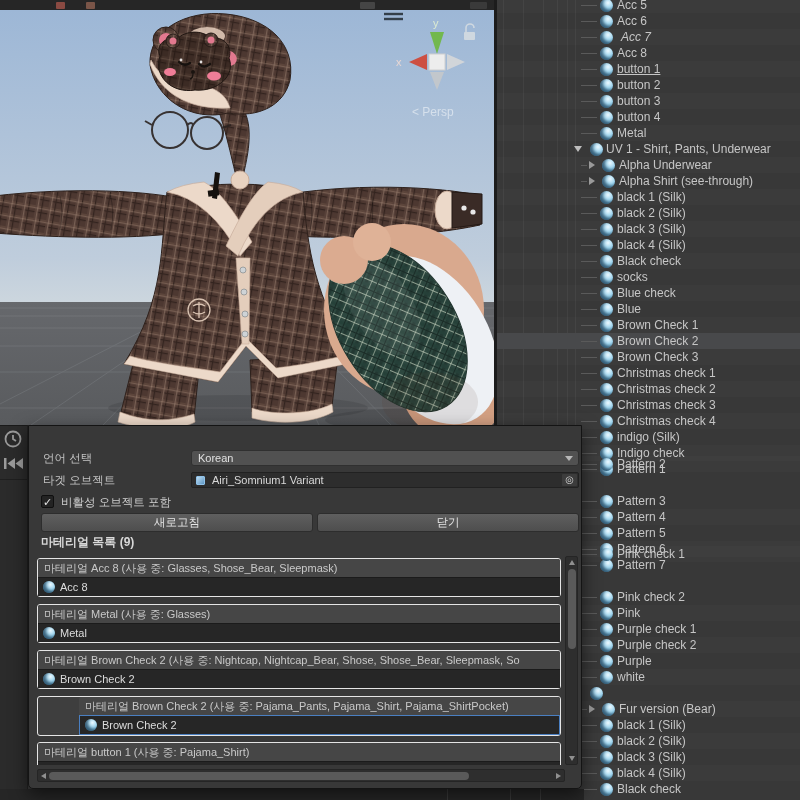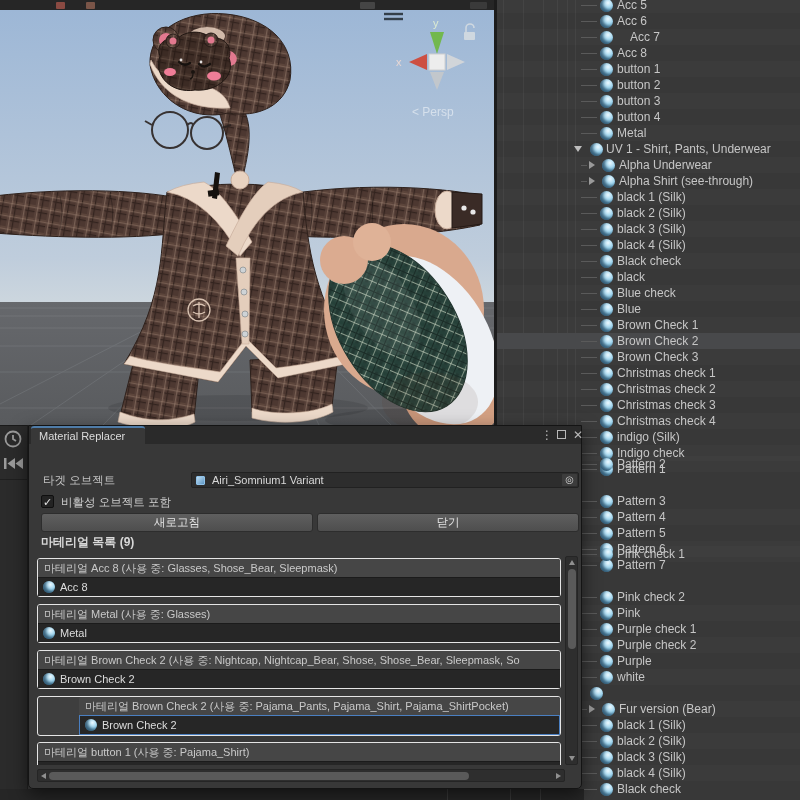--- a/index.html
+++ b/index.html
@@ -260,31 +260,31 @@
           <span class="lbl" style="left: 120px;">Acc 5</span>
         </div>
         <div class="hrow" style="top: 13px;">
           <span class="conn" style="left: 84px; width: 16px;"></span>
           <span class="mat-icon" style="left: 103px;"></span>
           <span class="lbl" style="left: 120px;">Acc 6</span>
         </div>
         <div class="hrow alt" style="top: 29px;">
           <span class="conn" style="left: 84px; width: 16px;"></span>
           <span class="mat-icon" style="left: 103px;"></span>
-          <span class="lbl" style="left: 133px;">Acc 7</span>
+          <span class="lbl" style="left: 124px; font-style: italic;">Acc 7</span>
         </div>
         <div class="hrow" style="top: 45px;">
           <span class="conn" style="left: 84px; width: 16px;"></span>
           <span class="mat-icon" style="left: 103px;"></span>
           <span class="lbl" style="left: 120px;">Acc 8</span>
         </div>
         <div class="hrow alt" style="top: 61px;">
           <span class="conn" style="left: 84px; width: 16px;"></span>
           <span class="mat-icon" style="left: 103px;"></span>
-          <span class="lbl" style="left: 120px;">button 1</span>
+          <span class="lbl" style="left: 120px; text-decoration: underline;">button 1</span>
         </div>
         <div class="hrow" style="top: 77px;">
           <span class="conn" style="left: 84px; width: 16px;"></span>
           <span class="mat-icon" style="left: 103px;"></span>
           <span class="lbl" style="left: 120px;">button 2</span>
         </div>
         <div class="hrow alt" style="top: 93px;">
           <span class="conn" style="left: 84px; width: 16px;"></span>
           <span class="mat-icon" style="left: 103px;"></span>
           <span class="lbl" style="left: 120px;">button 3</span>
@@ -337,21 +337,21 @@
           <span class="lbl" style="left: 120px;">black 4 (Silk)</span>
         </div>
         <div class="hrow alt" style="top: 253px;">
           <span class="conn" style="left: 84px; width: 16px;"></span>
           <span class="mat-icon" style="left: 103px;"></span>
           <span class="lbl" style="left: 120px;">Black check</span>
         </div>
         <div class="hrow" style="top: 269px;">
           <span class="conn" style="left: 84px; width: 16px;"></span>
           <span class="mat-icon" style="left: 103px;"></span>
-          <span class="lbl" style="left: 120px;">black</span>
+          <span class="lbl" style="left: 120px;">socks</span>
         </div>
         <div class="hrow alt" style="top: 285px;">
           <span class="conn" style="left: 84px; width: 16px;"></span>
           <span class="mat-icon" style="left: 103px;"></span>
           <span class="lbl" style="left: 120px;">Blue check</span>
         </div>
         <div class="hrow" style="top: 301px;">
           <span class="conn" style="left: 84px; width: 16px;"></span>
           <span class="mat-icon" style="left: 103px;"></span>
           <span class="lbl" style="left: 120px;">Blue</span>
@@ -523,27 +523,28 @@
     </svg>
     <div class="hdiv"></div>
   </div>
   <div class="bottomstrip">
     <div class="vl" style="left:447px;"></div>
       <div class="vl" style="left:510px;"></div>
       <div class="vl" style="left:540px;"></div>
   </div>
 
   <div class="mrw">
-    <div class="tabbar">
-      <div class="tab">Material Replacer</div>
-      <div class="winctl" style="left:510px;">⋮</div>
-      <div class="maxbox" style="left:528px;"></div>
-      <div class="winctl" style="left:541px;">✕</div>
+
+    <div class="frow" style="top:24px;">
+      <div class="flabel">언어 선택</div>
+      <div class="dropdown">
+        <span>Korean</span>
+        <span class="arr"></span>
+      </div>
     </div>
-
 
     <div class="frow" style="top:46px;">
       <div class="flabel">타겟 오브젝트</div>
       <div class="objfield">
         <span class="pficon"></span>
         <span>Airi_Somnium1 Variant</span>
         <span class="picker">◎</span>
       </div>
     </div>
 

